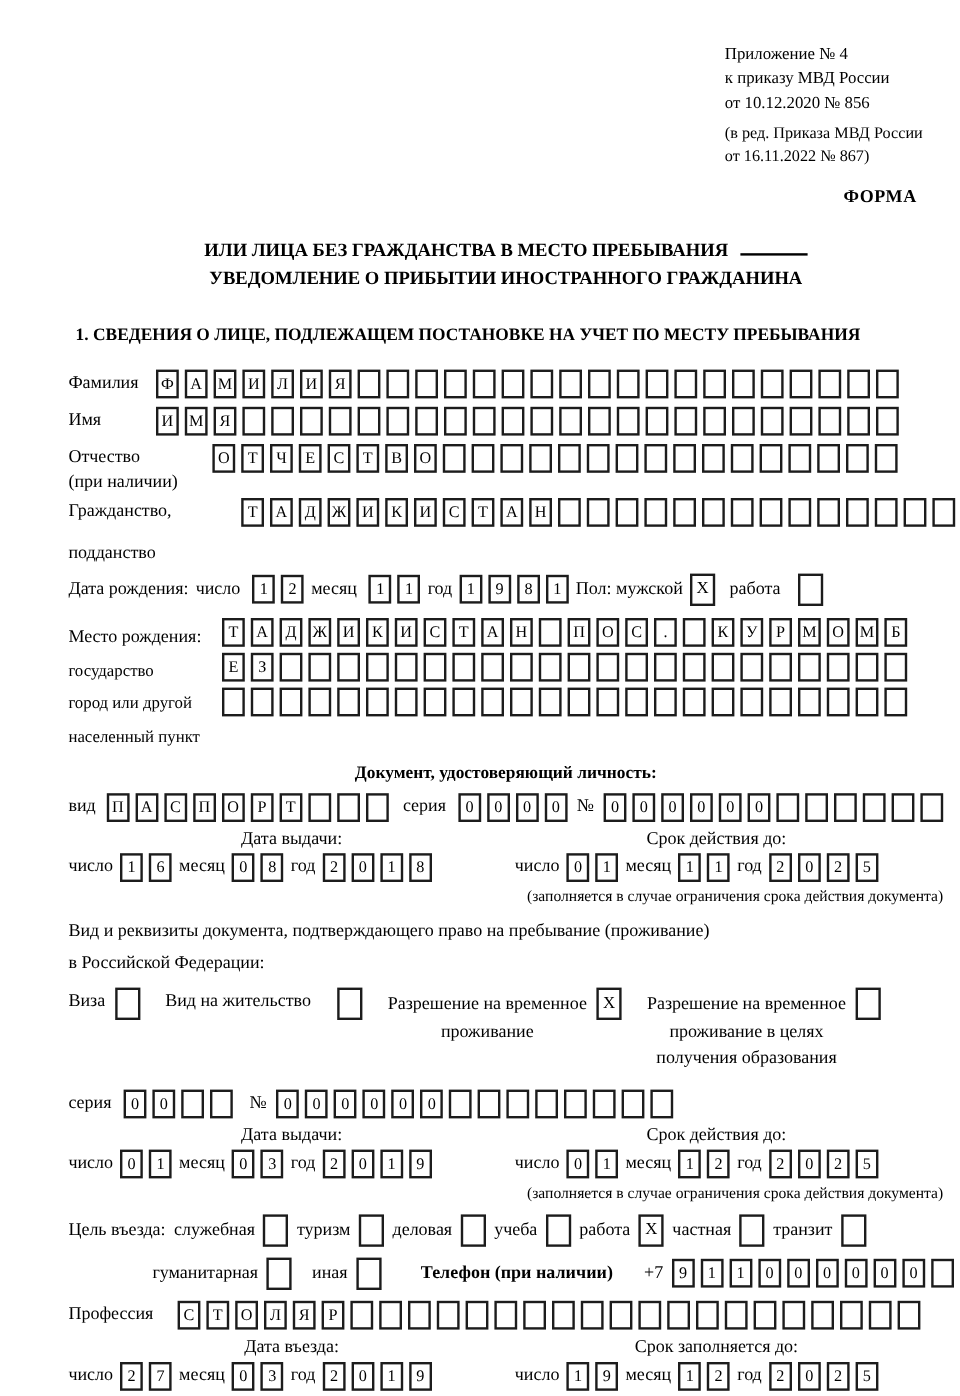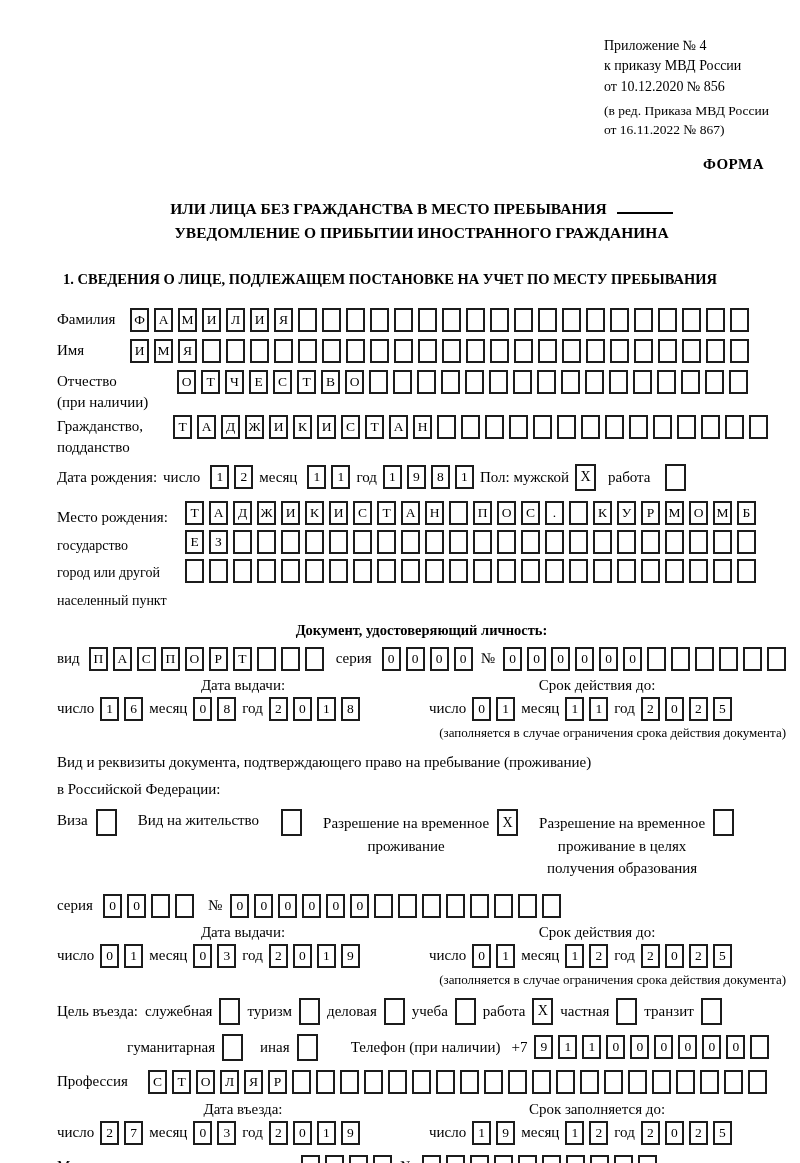--- a/index.html
+++ b/index.html
@@ -67,21 +67,21 @@
 
   .para { margin: 4px 0 2px; line-height: 1.55; }
 
   .permits { display: flex; align-items: flex-start; gap: 21px; margin: 8px 0 14px; }
   .pair { display: flex; align-items: flex-start; gap: 8px; }
   .center-lbl { text-align: center; line-height: 1.5; }
 
   .purpose-row { display: flex; align-items: center; gap: 7px; margin-bottom: 9px; flex-wrap: nowrap; }
   .purpose-row .plbl { flex: none; }
   .indent70 { margin-left: 70px; }
-  .phone-lbl { margin-left: 26px; margin-right: 4px; }
+  .phone-lbl { margin-left: 26px; margin-right: 19px; font-weight: bold; }
 </style>
 </head>
 <body>
 
 <div class="page">
 
   <div class="appendix">
     <div>Приложение № 4</div>
     <div>к приказу МВД России</div>
     <div>от 10.12.2020 № 856</div>
@@ -190,21 +190,21 @@
         <span class="cell"></span>
         <span class="cell"></span>
         <span class="cell"></span>
         <span class="cell"></span>
         <span class="cell"></span>
         <span class="cell"></span>
       </span>
   </div>
   <div style="margin:-2px 0 4px;">(при наличии)</div>
 
-  <div class="f-row" style="margin-bottom:2px;">
+  <div class="f-row" style="margin-bottom:16px;gap:28px;">
     <span class="f-label w116">Гражданство,</span>
     <span class="cells">
         <span class="cell">Т</span>
         <span class="cell">А</span>
         <span class="cell">Д</span>
         <span class="cell">Ж</span>
         <span class="cell">И</span>
         <span class="cell">К</span>
         <span class="cell">И</span>
         <span class="cell">С</span>

